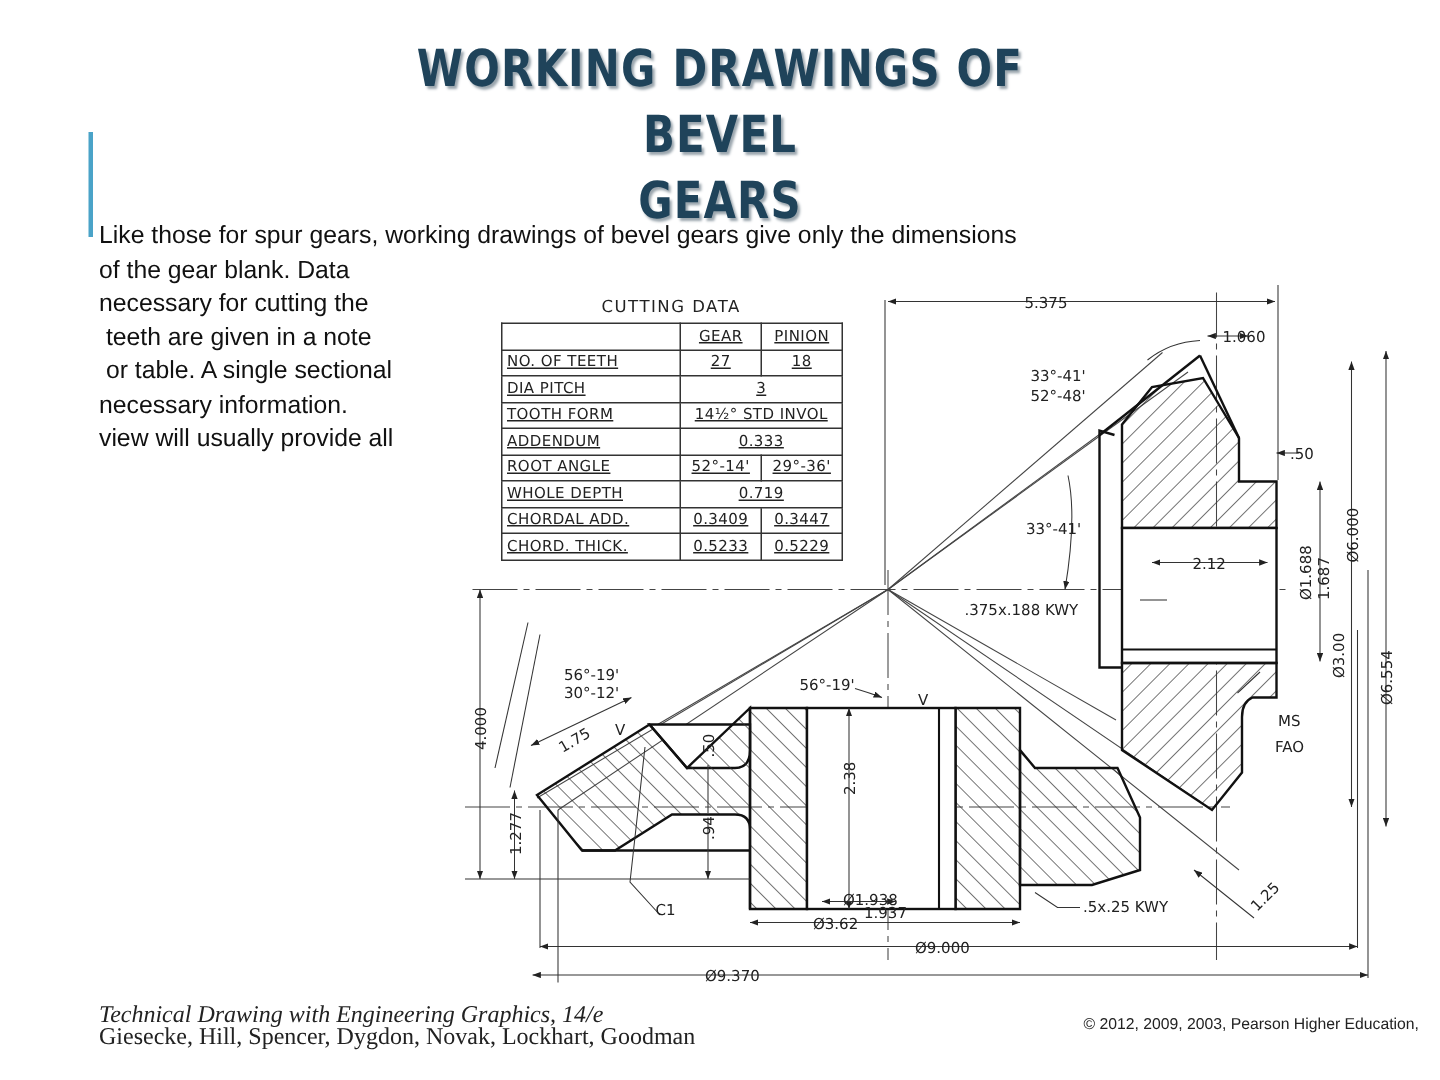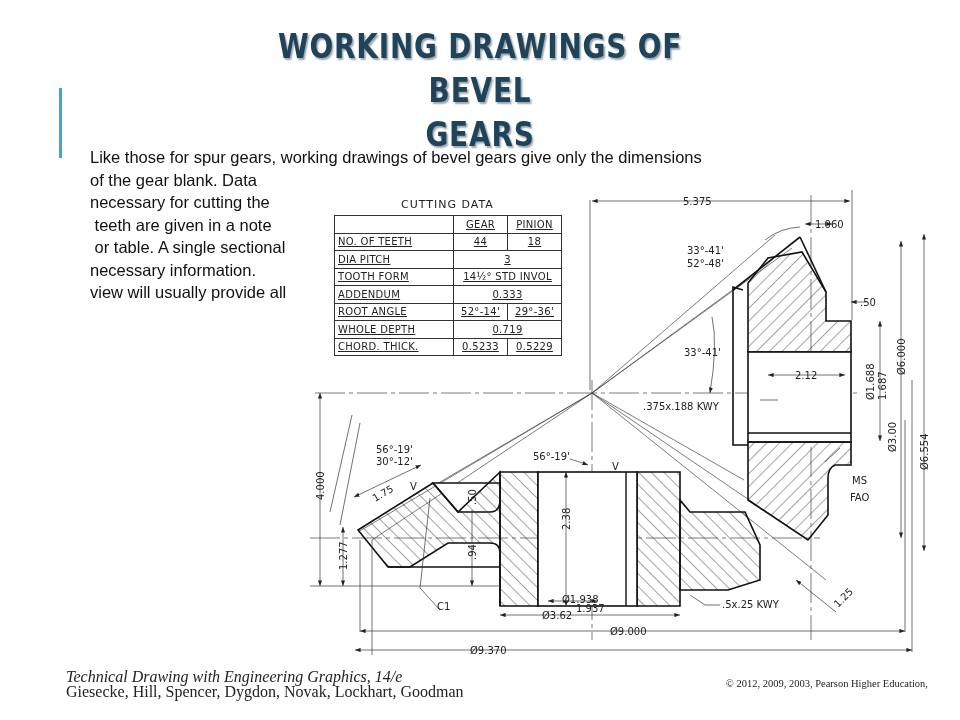--- a/index.html
+++ b/index.html
@@ -1,29 +1,29 @@
 <!DOCTYPE html>
 <html><head>
 <meta charset="utf-8">
 <style>
   html,body{margin:0;padding:0;}
   body{width:960px;height:720px;background:#ffffff;position:relative;overflow:hidden;font-family:"Liberation Sans",sans-serif;}
   .title{position:absolute;left:200px;top:24px;width:560px;text-align:center;font-family:"DejaVu Sans",sans-serif;font-weight:bold;font-size:34px;line-height:44px;letter-spacing:1px;color:#1f435a;text-shadow:2px 2px 2px #9aa5ad;transform:scaleX(0.82);transform-origin:center top;}
   .accent{position:absolute;left:59px;top:88px;width:3px;height:70px;background:#4aa3c8;}
   .body-text{position:absolute;left:66px;top:146px;font-size:16.5px;line-height:22.5px;color:#111;}
-  .body-text div{white-space:pre;margin-left:24px;}
+  .body-text div{white-space:pre;}
   .drawing{position:absolute;left:290px;top:180px;width:670px;height:480px;}
   .table-title{position:absolute;left:401px;top:198px;font-size:11px;letter-spacing:1px;color:#222;font-family:"DejaVu Sans",sans-serif;text-align:center;}
   table.cut{position:absolute;left:334px;top:215px;border-collapse:collapse;font-family:"DejaVu Sans",sans-serif;font-size:10px;color:#222;}
   table.cut td{border:1px solid #333;height:16.5px;padding:0 3px;white-space:nowrap;letter-spacing:0.3px;text-decoration:underline;}
   table.cut td.lbl{width:112px;}
   table.cut td.c{text-align:center;width:47px;}
   .footer-left{position:absolute;left:66px;top:669px;font-family:"Liberation Serif",serif;font-size:16px;line-height:15px;color:#222;}
   .footer-left .it{font-style:italic;}
-  .footer-right{position:absolute;right:32px;top:676px;font-family:Liberation Serif, serif;font-size:10.5px;line-height:15px;color:#222;text-align:left;}
+  .footer-right{position:absolute;right:14px;top:676px;font-family:Liberation Sans, sans-serif;font-size:10.5px;line-height:15px;color:#222;text-align:left;}
   .dim{font-family:"DejaVu Sans",sans-serif;font-size:10px;fill:#222;}
 </style>
 </head>
 <body>
 
 <div class="title">
   <div>WORKING DRAWINGS OF BEVEL</div>
   <div>GEARS</div>
 </div>
 
@@ -164,21 +164,21 @@
 <div class="table-title">CUTTING DATA</div>
 <table class="cut">
   <tbody>
       <tr>
     <td class="lbl"></td>
     <td class="c">GEAR</td>
     <td class="c">PINION</td>
   </tr>
   <tr>
     <td class="lbl">NO. OF TEETH</td>
-    <td class="c">44</td>
+    <td class="c">27</td>
     <td class="c">18</td>
   </tr>
   <tr>
     <td class="lbl">DIA PITCH</td>
     <td class="c" colspan="2">3</td>
   </tr>
   <tr>
     <td class="lbl">TOOTH FORM</td>
     <td class="c" colspan="2">14½° STD INVOL</td>
   </tr>
@@ -189,20 +189,25 @@
   <tr>
     <td class="lbl">ROOT ANGLE</td>
     <td class="c">52°-14'</td>
     <td class="c">29°-36'</td>
   </tr>
   <tr>
     <td class="lbl">WHOLE DEPTH</td>
     <td class="c" colspan="2">0.719</td>
   </tr>
   <tr>
+    <td class="lbl">CHORDAL ADD.</td>
+    <td class="c">0.3409</td>
+    <td class="c">0.3447</td>
+  </tr>
+  <tr>
     <td class="lbl">CHORD. THICK.</td>
     <td class="c">0.5233</td>
     <td class="c">0.5229</td>
   </tr>
 </tbody>
   </table>
 
 <div class="footer-left">
   <div class="it">Technical Drawing with Engineering Graphics, 14/e</div>
   <div>Giesecke,  Hill,  Spencer,  Dygdon, Novak, Lockhart, Goodman</div>

